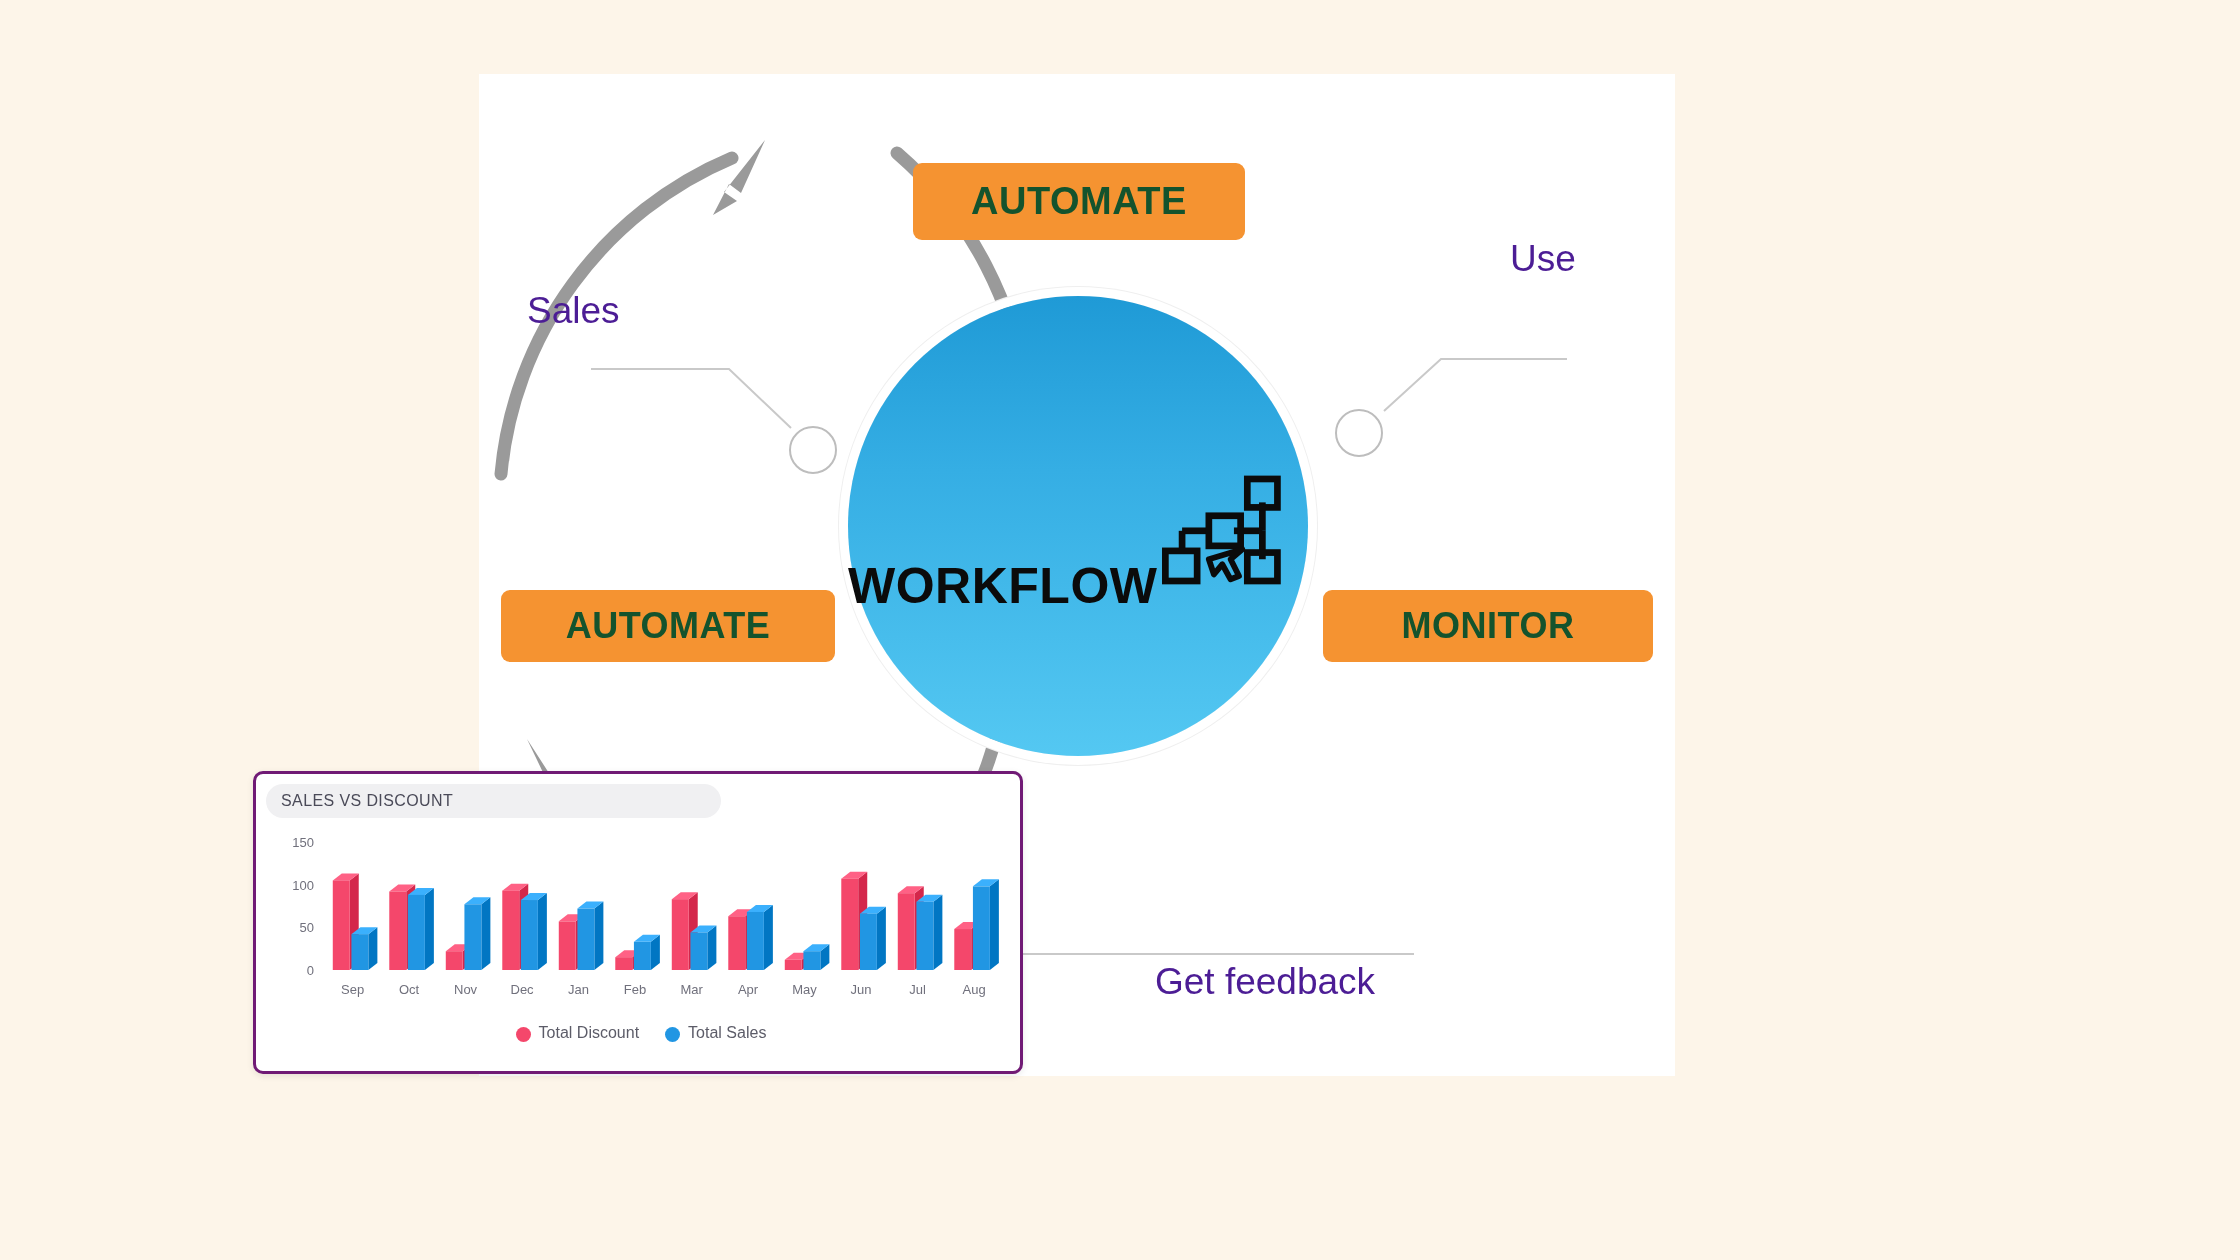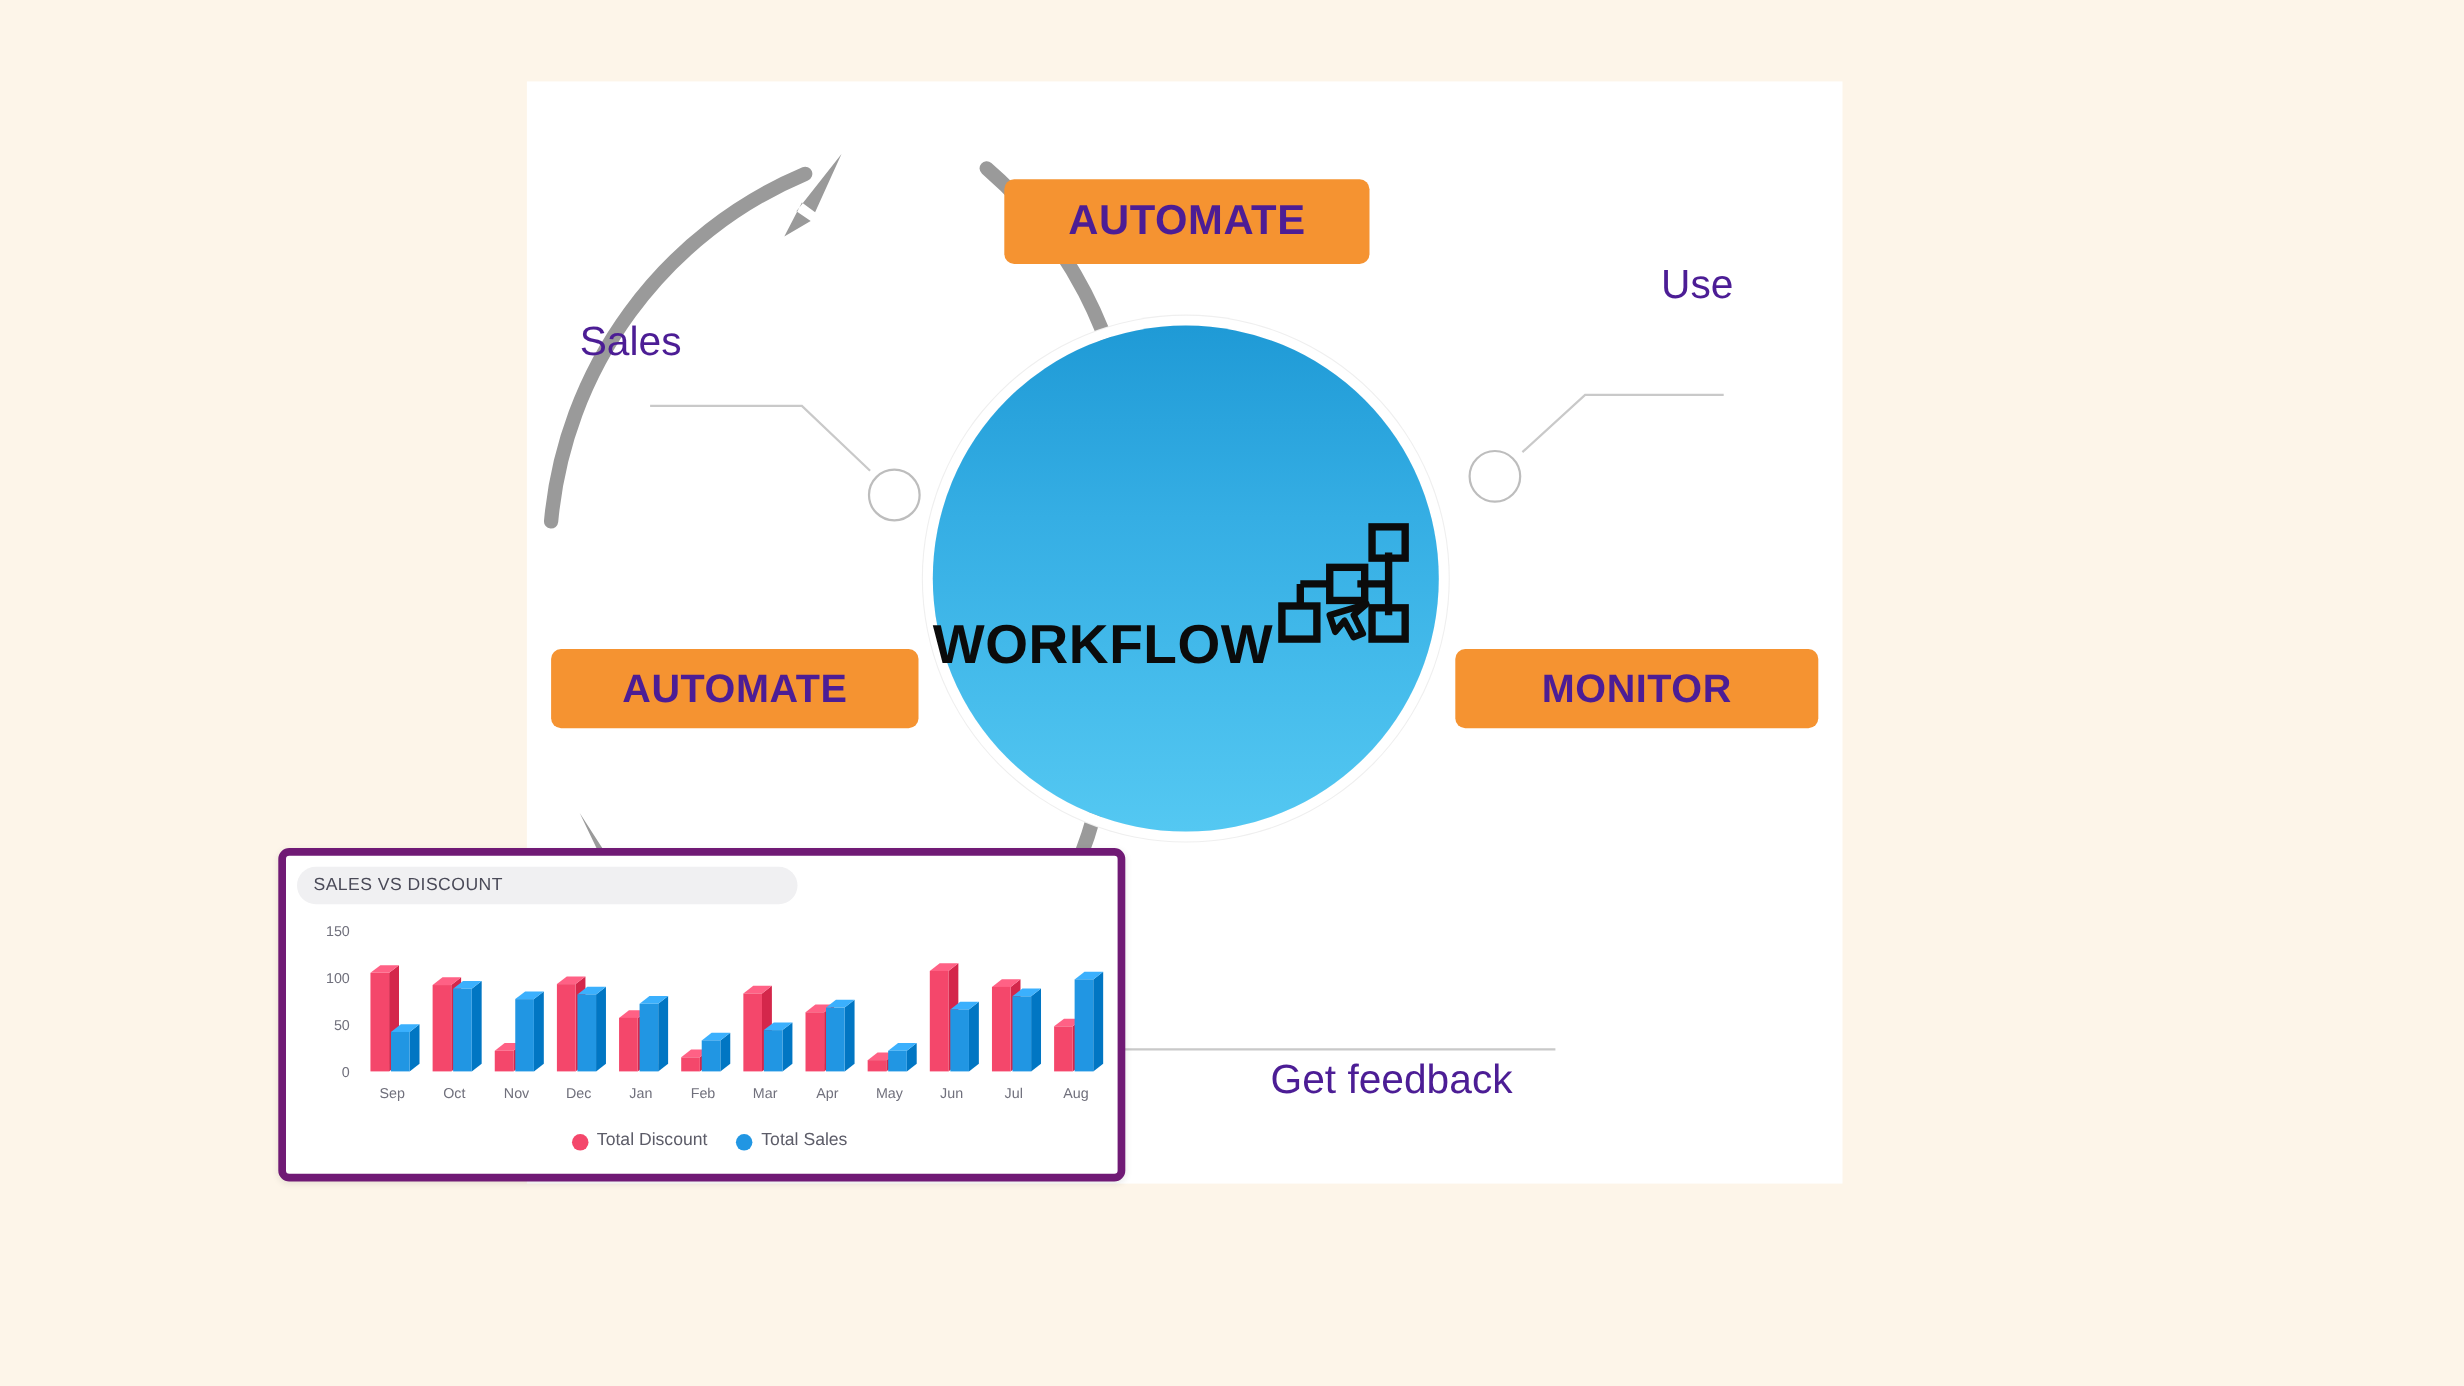--- a/index.html
+++ b/index.html
@@ -44,21 +44,21 @@
   }
 
   
   .pill {
     position: absolute;
     background: #F59331;
     border-radius: 9px;
     display: flex;
     align-items: center;
     justify-content: center;
-    color: #4c1d95;
+    color: #14532d;
     font-weight: bold;
     letter-spacing: 0.5px;
     box-sizing: border-box;
   }
   .pill-automate {
     left: 913px;
     top: 163px;
     width: 332px;
     height: 77px;
     font-size: 38px;
@@ -120,21 +120,21 @@
   .label-feedback { left: 1155px; top: 961px; text-align: center; }
 
   
   .chart-card {
     position: absolute;
     left: 253px;
     top: 771px;
     width: 770px;
     height: 303px;
     background: #FFFFFF;
-    border: 7px solid #701a75;
+    border: 3px solid #701a75;
     border-radius: 10px;
     box-shadow: 0 2px 7px rgba(0,0,0,0.09);
     box-sizing: border-box;
     overflow: hidden;
   }
   .chart-header {
     position: absolute;
     left: 10px;
     top: 10px;
     width: 455px;

